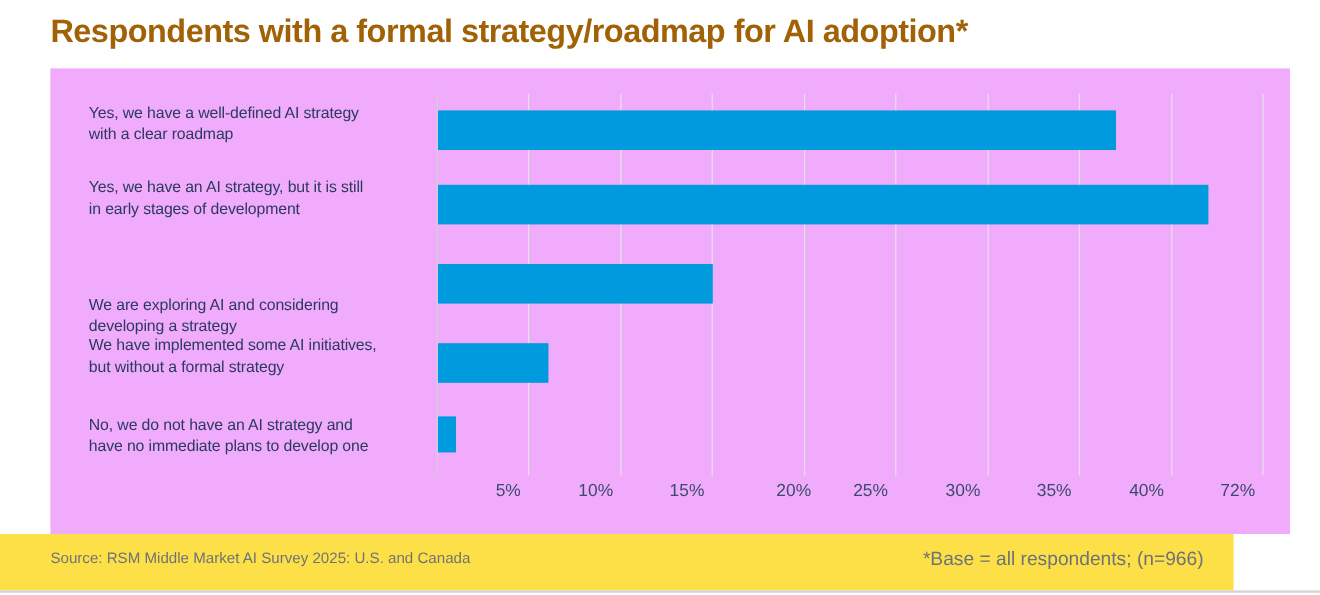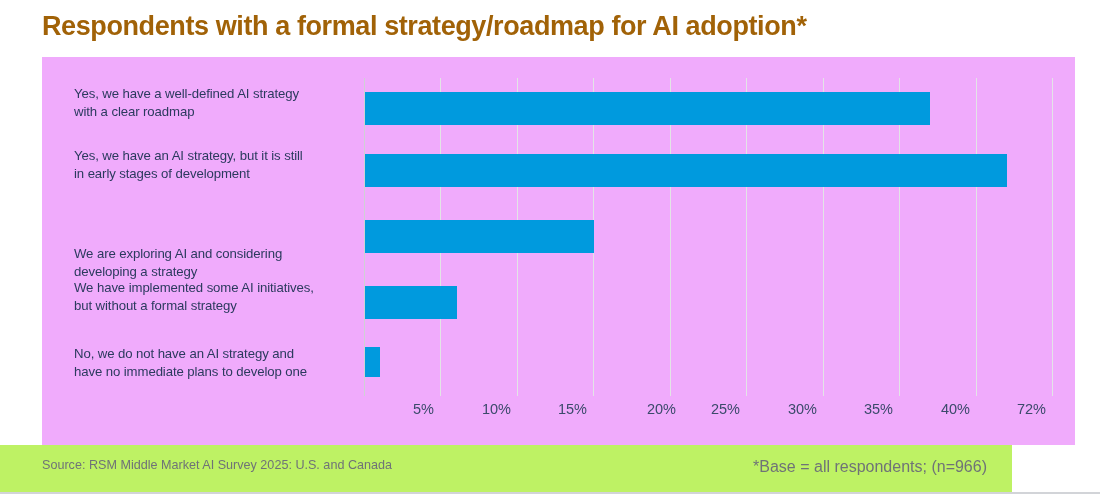--- a/index.html
+++ b/index.html
@@ -103,21 +103,22 @@
     transform: translateX(-100%);
     padding-right: 6px;
     white-space: nowrap;
   }
   #footer {
     position: absolute;
     left: 0;
     top: 445px;
     width: 1012px;
     height: 47px;
-    background: #bef264;
+    background: #fde047;
+    padding-left: 16px;
   }
   #source-note {
     position: absolute;
     left: 42px;
     top: 13px;
     font-size: 12.6px;
     color: #6f7377;
     white-space: nowrap;
   }
   #base-note {

